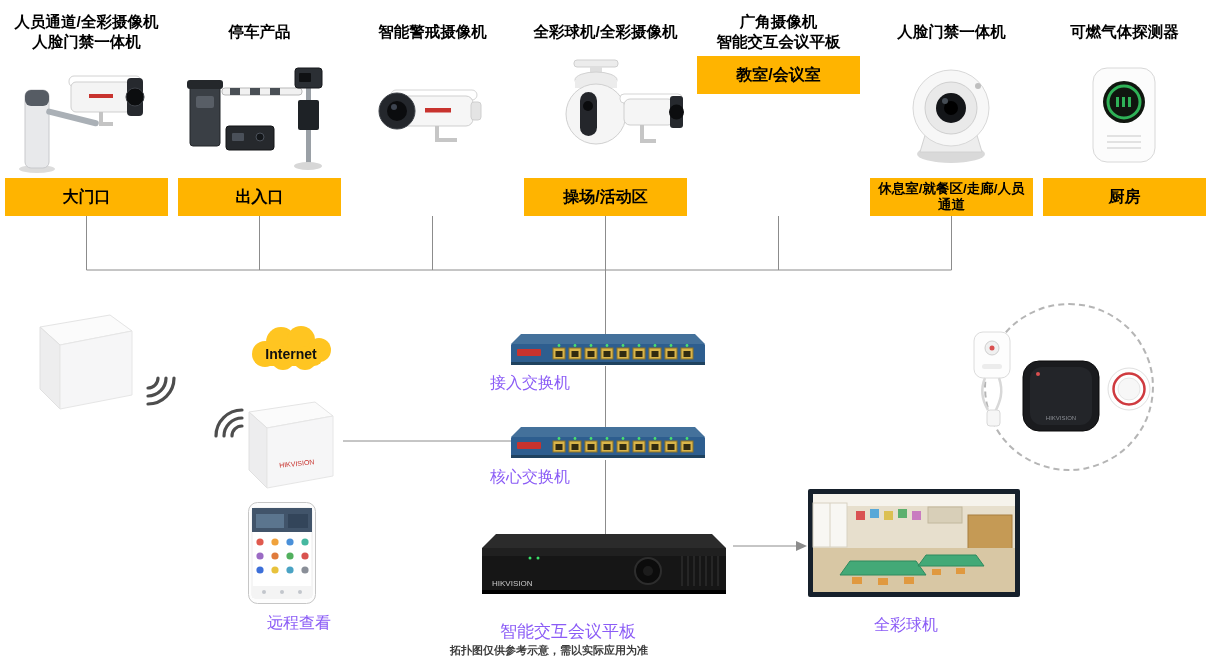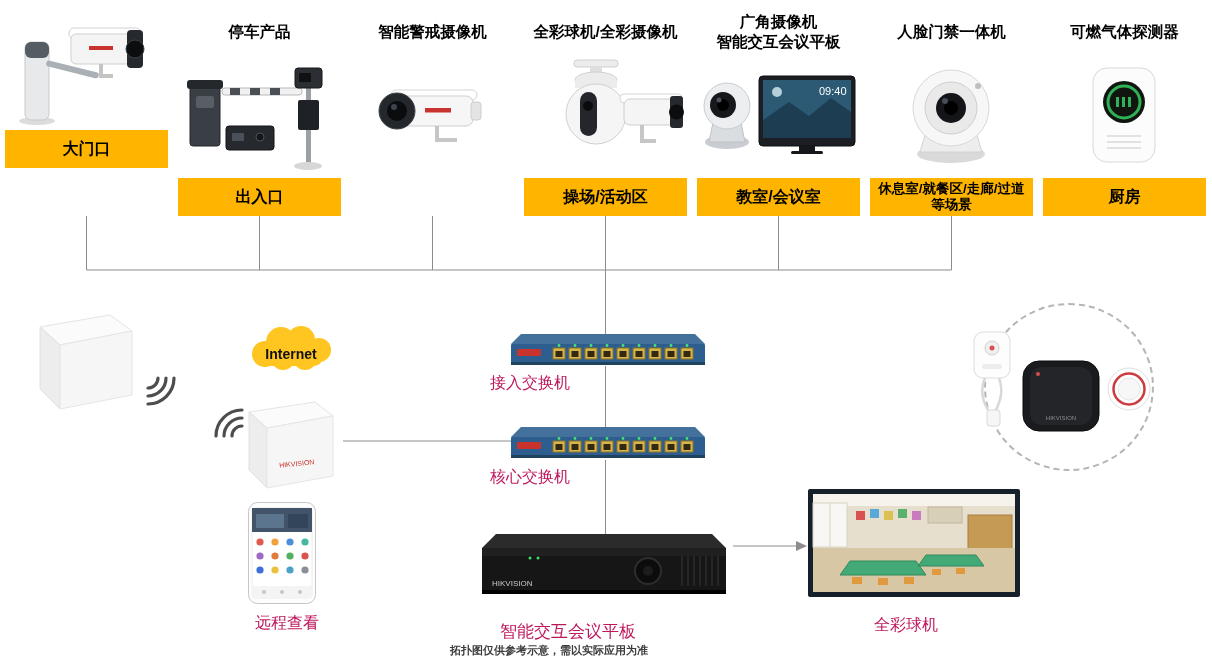--- a/index.html
+++ b/index.html
@@ -9,21 +9,21 @@
   .wires { position:absolute; left:0; top:0; z-index:1; }
   .column { position:absolute; top:8px; width:163px; z-index:2; background:#fff; }
   .col-title { height:48px; display:flex; align-items:center; justify-content:center; text-align:center;
                font-weight:bold; font-size:15.5px; line-height:1.3; color:#000; white-space:pre-line; }
   .col-image { height:122px; position:relative; }
   .col-image svg { display:block; margin:0 auto; }
   .col-label { height:38px; background:var(--label-yellow,#FFB400); display:flex; align-items:center; justify-content:center;
                font-weight:bold; font-size:16px; color:#000; text-align:center; line-height:1.2; padding:0 6px; }
   .col-label-sm { font-size:13.5px; }
   .dev { position:absolute; z-index:2; }
-  .mid-label { position:absolute; z-index:3; font-size:16px; color:#be185d; text-align:center; }
+  .mid-label { position:absolute; z-index:3; font-size:16px; color:#8b5cf6; text-align:center; }
   .nvr-label { font-size:17px; }
   .disclaimer { position:absolute; z-index:3; font-size:11px; font-weight:600; color:#3d3d3d; text-align:left; }
   .alarm-circle { position:absolute; z-index:1; border:2px dashed #b5b5b5; border-radius:50%; }
   svg text { font-family:"Liberation Sans","DejaVu Sans",sans-serif; }
 </style>
 </head>
 <body>
 
 <div class="canvas">
 
@@ -39,20 +39,22 @@
       <line x1="605.5" y1="270" x2="605.5" y2="336"></line>
       <line x1="605.5" y1="366" x2="605.5" y2="429"></line>
       <line x1="605.5" y1="460" x2="605.5" y2="534"></line>
       <line x1="343" y1="441" x2="511" y2="441"></line>
       <line x1="733" y1="546" x2="796" y2="546"></line>
     </g>
     <polygon points="796,541 807,546 796,551" fill="var(--line-gray,#8C8C8C)"></polygon>
   </svg>
 
   <div class="column" style="left:5px">
+    <div class="col-title">人员通道/全彩摄像机
+人脸门禁一体机</div>
     <div class="col-image">
       <svg viewBox="0 0 163 122" width="163" height="122">
         <rect x="64" y="20" width="72" height="11" rx="5" fill="#ffffff" stroke="#d2d2d2"></rect>
         <rect x="66" y="26" width="60" height="30" rx="5" fill="#f4f4f4" stroke="#cfcfcf"></rect>
         <rect x="122" y="22" width="16" height="38" rx="4" fill="#26292e"></rect>
         <circle cx="130" cy="41" r="9" fill="#0c0d0f" stroke="#3d4147"></circle>
         <rect x="84" y="38" width="24" height="4" fill="#c8332e"></rect>
         <path d="M96,56 v12 h12" stroke="#c4c4c4" stroke-width="4" fill="none"></path>
         <ellipse cx="32" cy="113" rx="18" ry="4" fill="#dcdcdc"></ellipse>
         <rect x="20" y="34" width="24" height="78" rx="6" fill="#e8e9eb" stroke="#c8c9cc"></rect>
@@ -120,55 +122,38 @@
         <circle cx="152.5" cy="56" r="7.5" fill="#0c0d0f"></circle>
         <path d="M118,69 v16 h14" stroke="#c6c6c6" stroke-width="4" fill="none"></path>
       </svg>
     </div>
     <div class="col-label">操场/活动区</div>
   </div>
 
   <div class="column" style="left:697px">
     <div class="col-title">广角摄像机
 智能交互会议平板</div>
-    <div class="col-image">
-      <svg viewBox="0 0 163 122" width="163" height="122">
-        <ellipse cx="30" cy="86" rx="22" ry="7" fill="#c9ccd0"></ellipse>
-        <path d="M12,86 L48,86 L43,62 L17,62 Z" fill="#dadde0" stroke="#bfc3c7"></path>
-        <circle cx="30" cy="50" r="23" fill="#eceef0" stroke="#c9ccd0"></circle>
-        <circle cx="26" cy="49" r="13" fill="#16181b"></circle>
-        <circle cx="26" cy="49" r="6" fill="#000000"></circle>
-        <circle cx="22" cy="44" r="2.5" fill="#4a5158"></circle>
-        <rect x="62" y="20" width="96" height="70" rx="4" fill="#1b1e23" stroke="#0d0f12"></rect>
-        <rect x="66" y="24" width="88" height="58" fill="#2c5a74"></rect>
-        <path d="M66,82 L66,64 L92,46 L112,60 L134,42 L154,56 L154,82 Z" fill="#1d3e52"></path>
-        <circle cx="80" cy="36" r="5" fill="#cfe3ec" opacity="0.85"></circle>
-        <text x="122" y="39" font-size="11" fill="#ffffff">09:40</text>
-        <rect x="102" y="90" width="16" height="5" fill="#15171a"></rect>
-        <rect x="94" y="95" width="32" height="3" rx="1.5" fill="#15171a"></rect>
-      </svg>
-    </div>
     <div class="col-label">教室/会议室</div>
   </div>
 
   <div class="column" style="left:870px">
     <div class="col-title">人脸门禁一体机</div>
     <div class="col-image">
       <svg viewBox="0 0 163 122" width="163" height="122">
         <ellipse cx="81" cy="98" rx="34" ry="9" fill="#d9d9d9"></ellipse>
         <path d="M50,96 L112,96 L103,66 L59,66 Z" fill="#ededed" stroke="#d2d2d2"></path>
         <circle cx="81" cy="52" r="38" fill="#f7f7f7" stroke="#d8d8d8"></circle>
         <circle cx="81" cy="52" r="26" fill="#e9e9e9" stroke="#cfcfcf"></circle>
         <circle cx="81" cy="52" r="15" fill="#131518"></circle>
         <circle cx="81" cy="52" r="7" fill="#000000"></circle>
         <circle cx="75" cy="45" r="3" fill="#454c54"></circle>
         <circle cx="108" cy="30" r="3" fill="#bfbfbf"></circle>
       </svg>
     </div>
-    <div class="col-label col-label-sm">休息室/就餐区/走廊/过道等场景</div>
+    <div class="col-label col-label-sm">休息室/就餐区/走廊/人员通道</div>
   </div>
 
   <div class="column" style="left:1043px">
     <div class="col-title">可燃气体探测器</div>
     <div class="col-image">
       <svg viewBox="0 0 163 122" width="163" height="122">
         <rect x="50" y="12" width="62" height="94" rx="14" fill="#fcfcfc" stroke="#d8d8d8"></rect>
         <circle cx="81" cy="46" r="21" fill="#10160f"></circle>
         <circle cx="81" cy="46" r="16" fill="none" stroke="#2fb257" stroke-width="3"></circle>
         <rect x="73" y="41" width="3" height="10" fill="#2fb257"></rect>
@@ -313,21 +298,21 @@
           <line x1="234" y1="28" x2="234" y2="58"></line>
         <line x1="240" y1="28" x2="240" y2="58"></line>
       </g>
       <circle cx="52" cy="30" r="1.5" fill="#3ae06a"></circle>
         <circle cx="60" cy="30" r="1.5" fill="#3ae06a"></circle>
       <text x="14" y="58" font-size="8" fill="#c9c9c9">HIKVISION</text>
     </svg>
   </div>
   <div class="mid-label nvr-label" style="left:458px; top:620px; width:220px">智能交互会议平板</div>
 
-  <div class="mid-label" style="left:231px; top:613px; width:112px">远程查看</div>
+  <div class="mid-label" style="left:243px; top:613px; width:112px">远程查看</div>
 
   <div class="dev" style="left:808px; top:489px; width:212px; height:108px">
     <svg viewBox="0 0 212 108" width="212" height="108">
       <rect x="0" y="0" width="212" height="108" rx="2" fill="#16202b"></rect>
       <rect x="5" y="5" width="202" height="98" fill="#efeae0"></rect>
       <rect x="5" y="5" width="202" height="12" fill="#f6f3ec"></rect>
       <rect x="5" y="17" width="202" height="42" fill="#e7dfcd"></rect>
       <rect x="5" y="14" width="34" height="44" fill="#f8f7f3" stroke="#d8d2c2"></rect>
       <line x1="22" y1="14" x2="22" y2="58" stroke="#d8d2c2"></line>
       <rect x="48" y="22" width="9" height="9" fill="#d95252"></rect>

